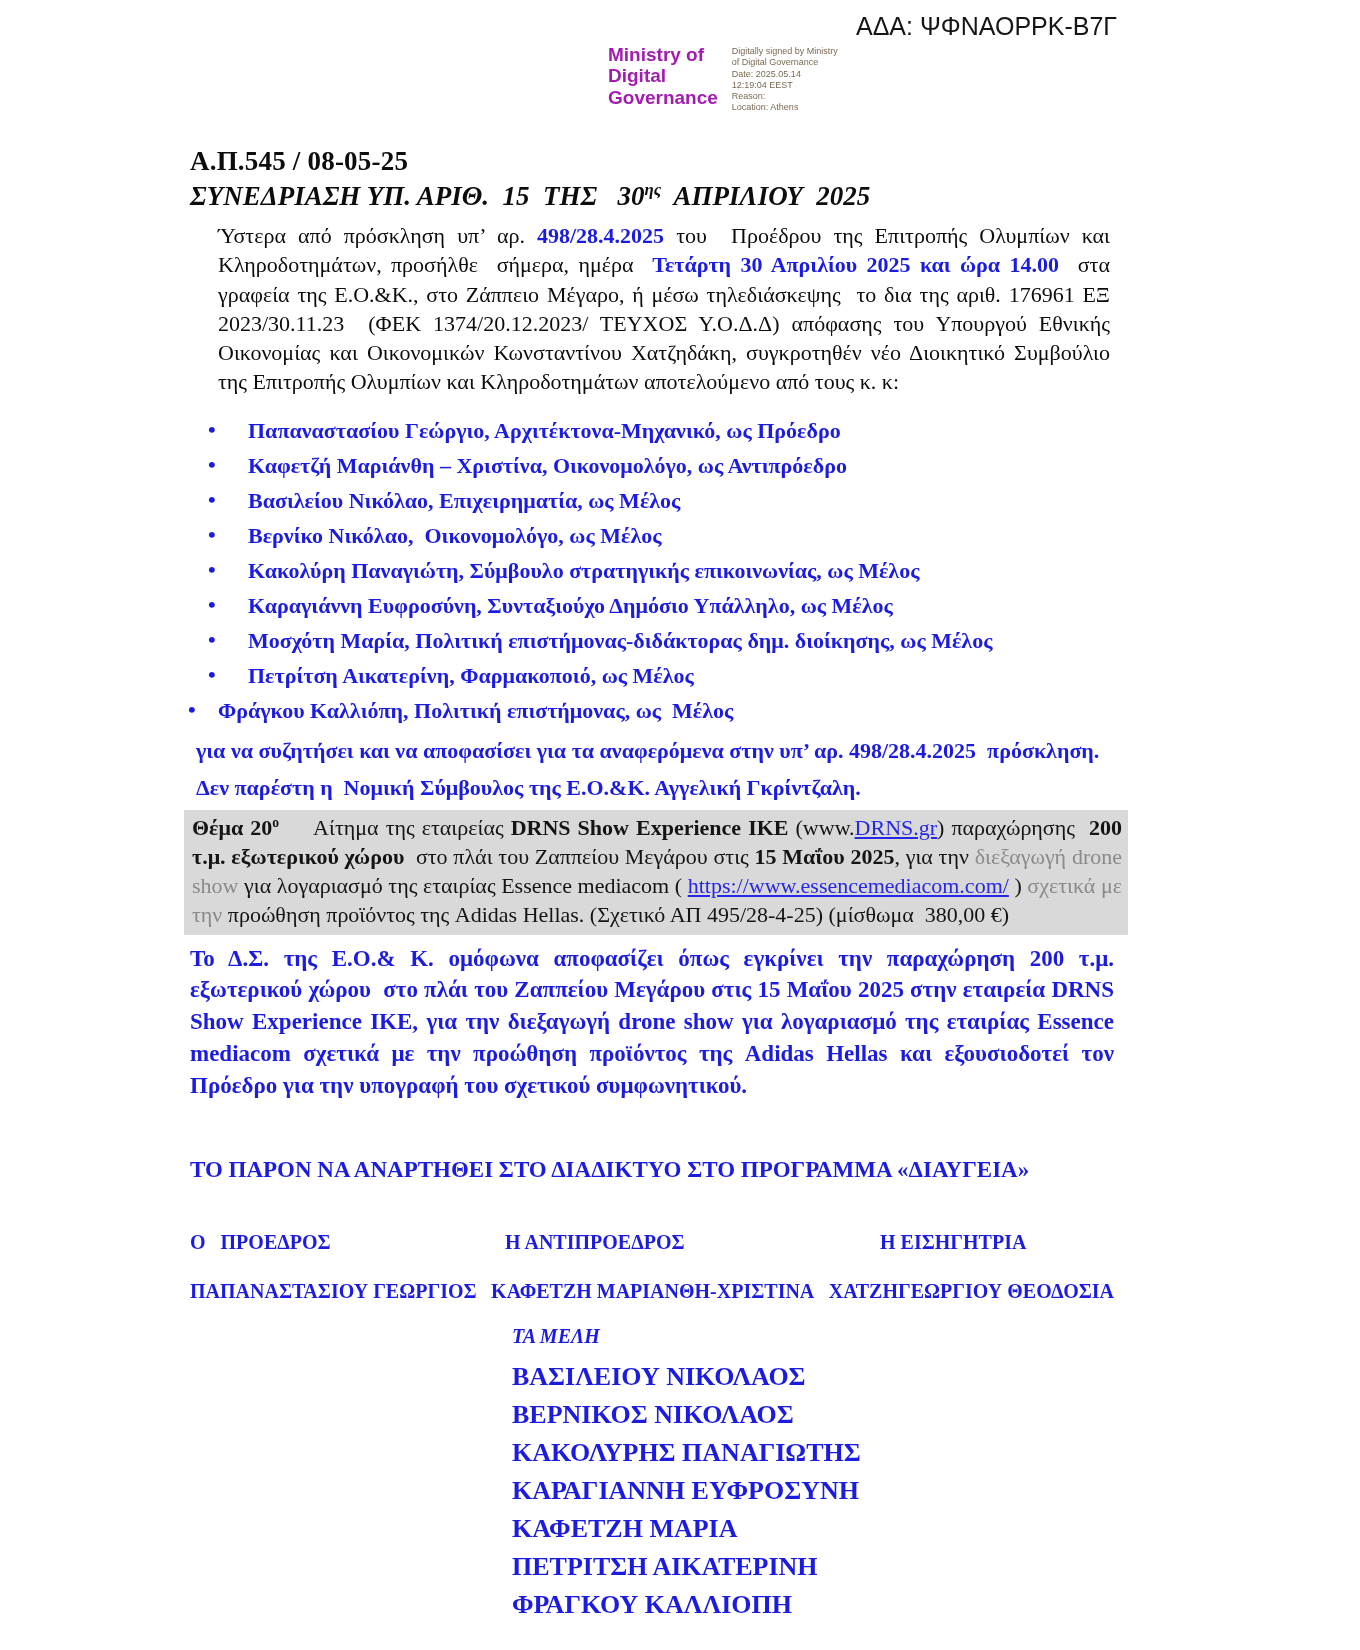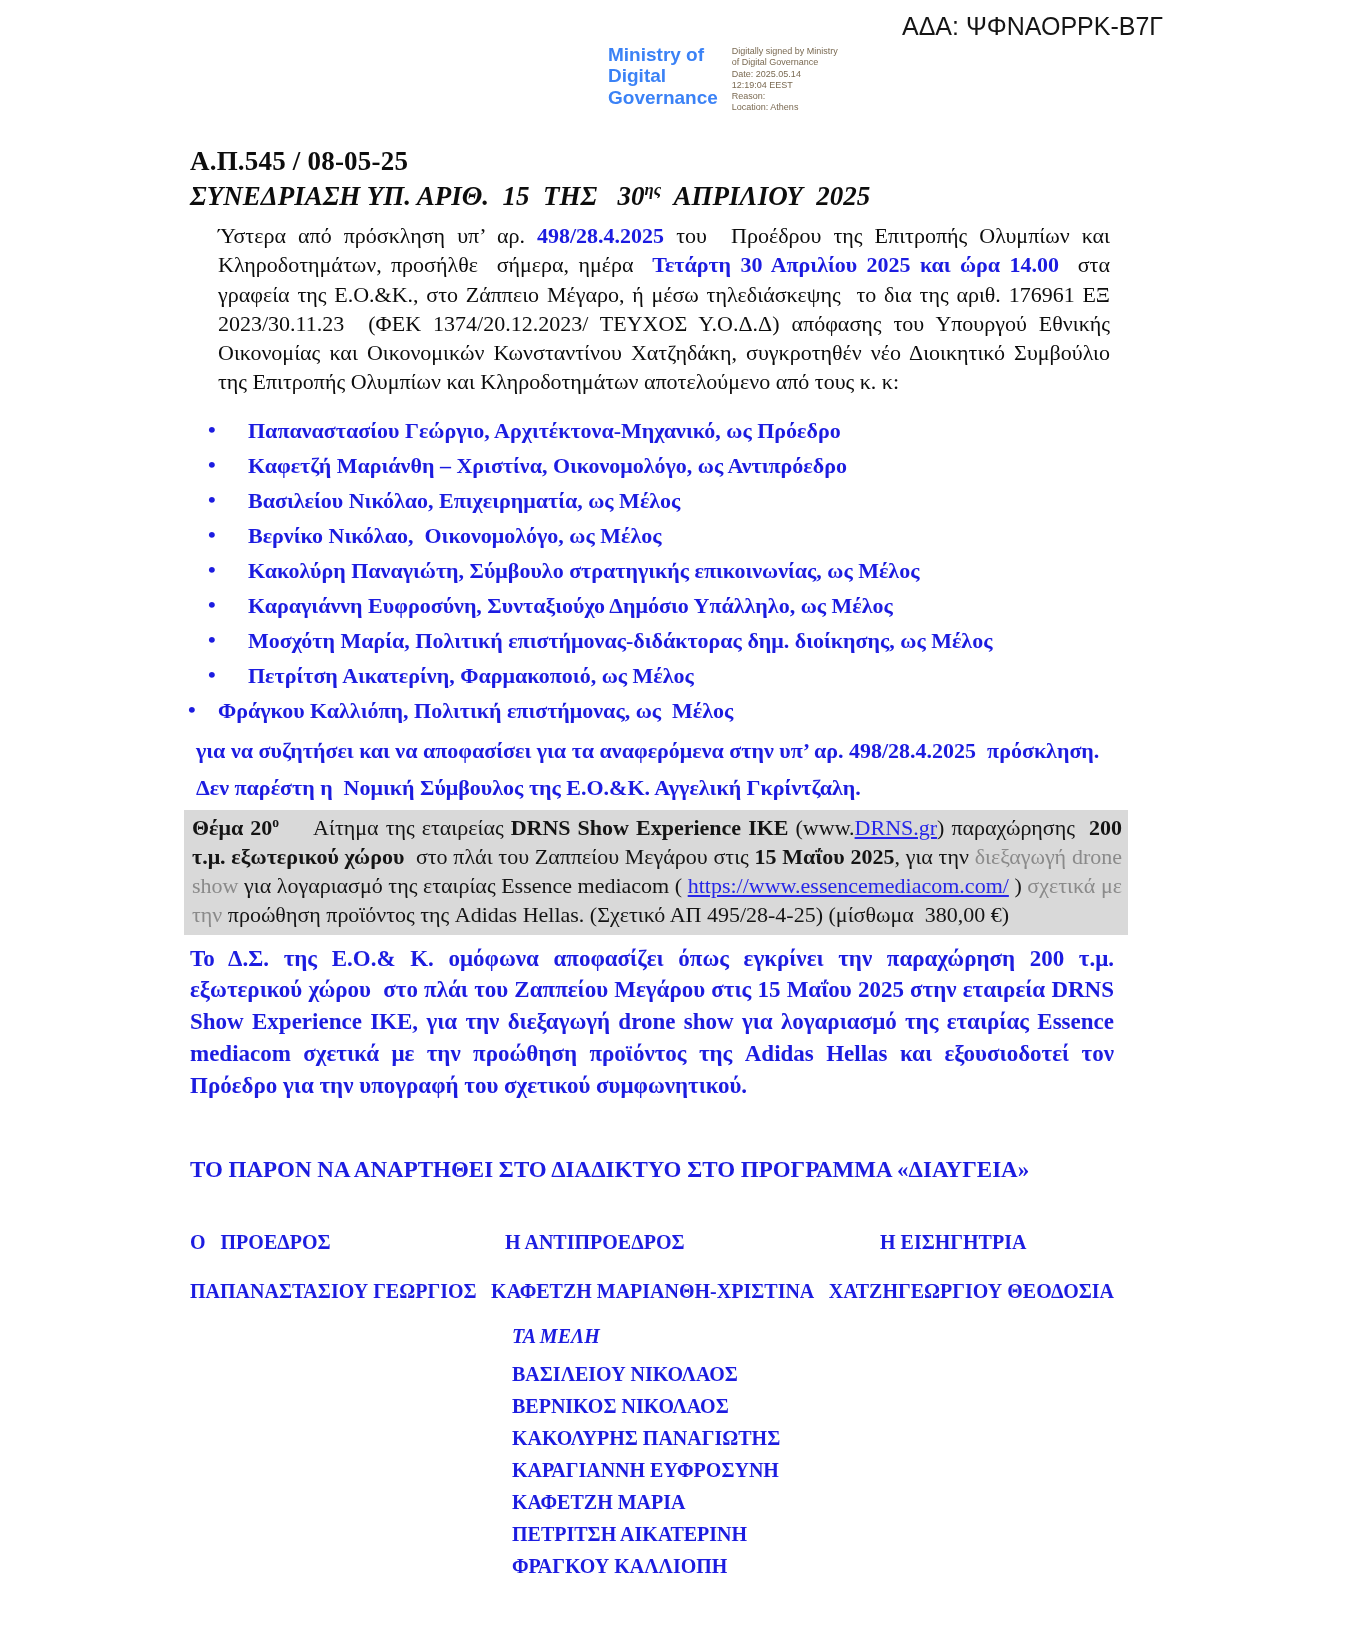--- a/index.html
+++ b/index.html
@@ -13,36 +13,35 @@
     color: #0d0d0d;
   }
   .ada {
     position: absolute;
     top: 12px;
     left: 856px;
     font-family: "Liberation Sans", sans-serif;
     font-size: 25px;
     color: #151515;
     white-space: nowrap;
-    margin-left: 46px;
   }
   .stamp {
     position: absolute;
     top: 44px;
     left: 608px;
     display: flex;
     gap: 14px;
     align-items: flex-start;
   }
   .stamp-name {
     font-family: "Liberation Sans", sans-serif;
     font-weight: bold;
     font-size: 19px;
     line-height: 1.12;
-    color: #3b82f6;
+    color: #a21caf;
     white-space: pre-line;
   }
   .stamp-details {
     font-family: "Liberation Sans", sans-serif;
     font-size: 9px;
     line-height: 1.25;
     color: #7a6a52;
     white-space: pre-line;
     padding-top: 2px;
   }
@@ -154,21 +153,21 @@
     font-size: 20px;
     font-weight: bold;
     color: var(--blue);
     font-style: italic;
   }
   .members {
     margin-top: 16px;
     margin-left: 322px;
   }
   .member-line {
-    font-size: 20px;
+    font-size: 26px;
     font-weight: bold;
     color: var(--blue);
     line-height: 1.0;
     margin-bottom: 12px;
   }
 </style>
 </head>
 <body>
 
 <div class="page">

